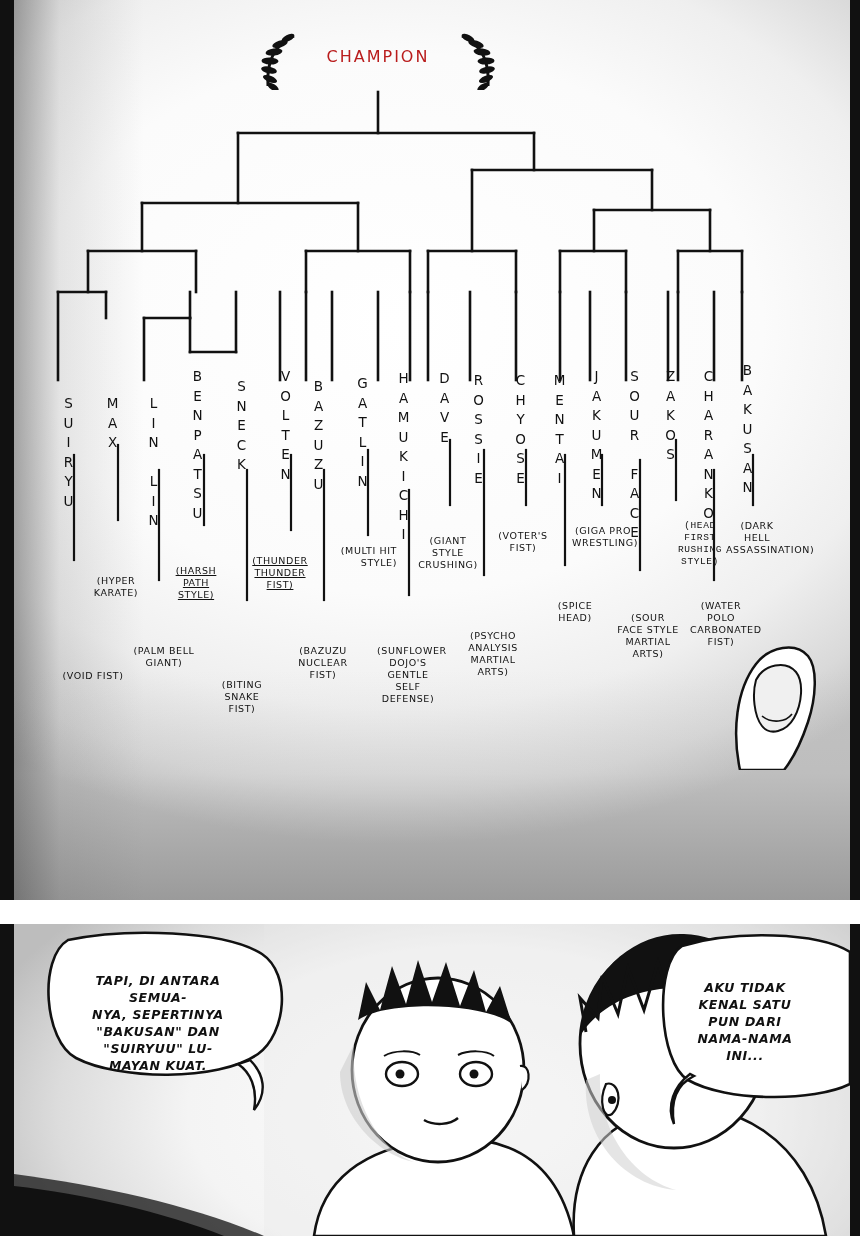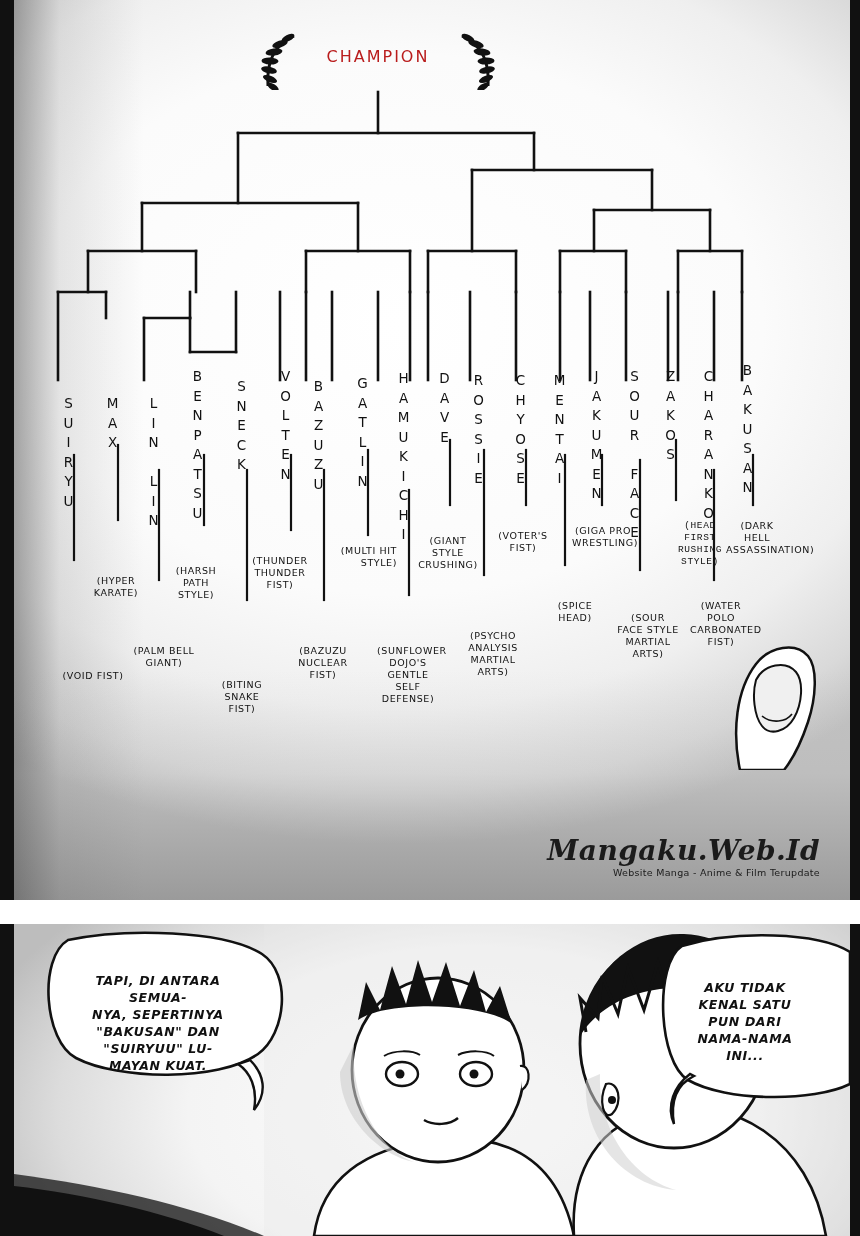--- a/index.html
+++ b/index.html
@@ -344,46 +344,42 @@
   <div class="vname" style="left:552px; top:372px;">MENTAI</div>
   <div class="vname" style="left:589px; top:368px;">JAKUMEN</div>
   <div class="vname" style="left:627px; top:368px;">SOUR FACE</div>
   <div class="vname" style="left:663px; top:368px;">ZAKOS</div>
   <div class="vname" style="left:701px; top:368px;">CHARANKO</div>
   <div class="vname" style="left:740px; top:362px;">BAKUSAN</div>
 
   <div class="style-note" style="left:62px;  top:670px;">(VOID FIST)</div>
   <div class="style-note" style="left:85px;  top:575px;">(HYPER KARATE)</div>
   <div class="style-note" style="left:133px; top:645px;">(PALM BELL GIANT)</div>
-  <div class="style-note" style="left:165px; top:565px;">(HARSH PATH STYLE)</div>
+  <div class="style-note" style="left:165px; top:565px;text-decoration:underline;">(HARSH PATH STYLE)</div>
   <div class="style-note" style="left:211px; top:679px;">(BITING SNAKE FIST)</div>
-  <div class="style-note" style="left:249px; top:555px;">(THUNDER THUNDER FIST)</div>
+  <div class="style-note" style="left:249px; top:555px;text-decoration:underline;">(THUNDER THUNDER FIST)</div>
   <div class="style-note" style="left:292px; top:645px;">(BAZUZU NUCLEAR FIST)</div>
   <div class="style-note" style="left:335px; top:545px;text-align:right;">(MULTI HIT STYLE)</div>
   <div class="style-note" style="left:377px; top:645px;">(SUNFLOWER DOJO'S GENTLE SELF DEFENSE)</div>
   <div class="style-note" style="left:417px; top:535px;">(GIANT STYLE CRUSHING)</div>
   <div class="style-note" style="left:462px; top:630px;">(PSYCHO ANALYSIS MARTIAL ARTS)</div>
   <div class="style-note" style="left:492px; top:530px;">(VOTER'S FIST)</div>
   <div class="style-note" style="left:544px; top:600px;">(SPICE HEAD)</div>
   <div class="style-note" style="left:572px; top:525px;">(GIGA PRO WRESTLING)</div>
   <div class="style-note" style="left:617px; top:612px;">(SOUR FACE STYLE MARTIAL ARTS)</div>
   <div class="style-note" style="left:669px; top:520px;font-family:Liberation Mono, monospace;">(HEAD FIRST RUSHING STYLE)</div>
   <div class="style-note" style="left:690px; top:600px;">(WATER POLO CARBONATED FIST)</div>
   <div class="style-note" style="left:726px; top:520px;">(DARK HELL ASSASSINATION)</div>
 
   <svg class="thumb" viewBox="0 0 96 150">
     <path d="M18 150 C10 112 14 70 34 44 C48 26 74 22 86 36 C96 48 94 78 86 102 C78 126 70 140 62 150 Z" fill="#ffffff" stroke="#111" stroke-width="2.5"></path>
     <path d="M34 60 C42 44 64 40 74 52 C82 62 80 84 72 98 C64 112 48 116 40 106 C32 96 30 74 34 60 Z" fill="#f0f0f0" stroke="#111" stroke-width="2"></path>
     <path d="M40 96 C50 104 64 102 70 94" fill="none" stroke="#111" stroke-width="1.6"></path>
   </svg>
 
-  <div class="watermark">
-    <div class="wm-main">Mangaku.Web.Id</div>
-    <div class="wm-sub">Website Manga - Anime &amp; Film Terupdate</div>
-  </div>
 </div>
 
 <div id="gutter"></div>
 
 <div id="panel-scene">
   <div class="scene-art"></div>
 
   <svg id="scene-svg" viewBox="0 0 836 312">
 
     <path d="M0 312 L0 250 C90 262 180 282 250 312 Z" fill="#2a2a2a" opacity="0.85"></path>

